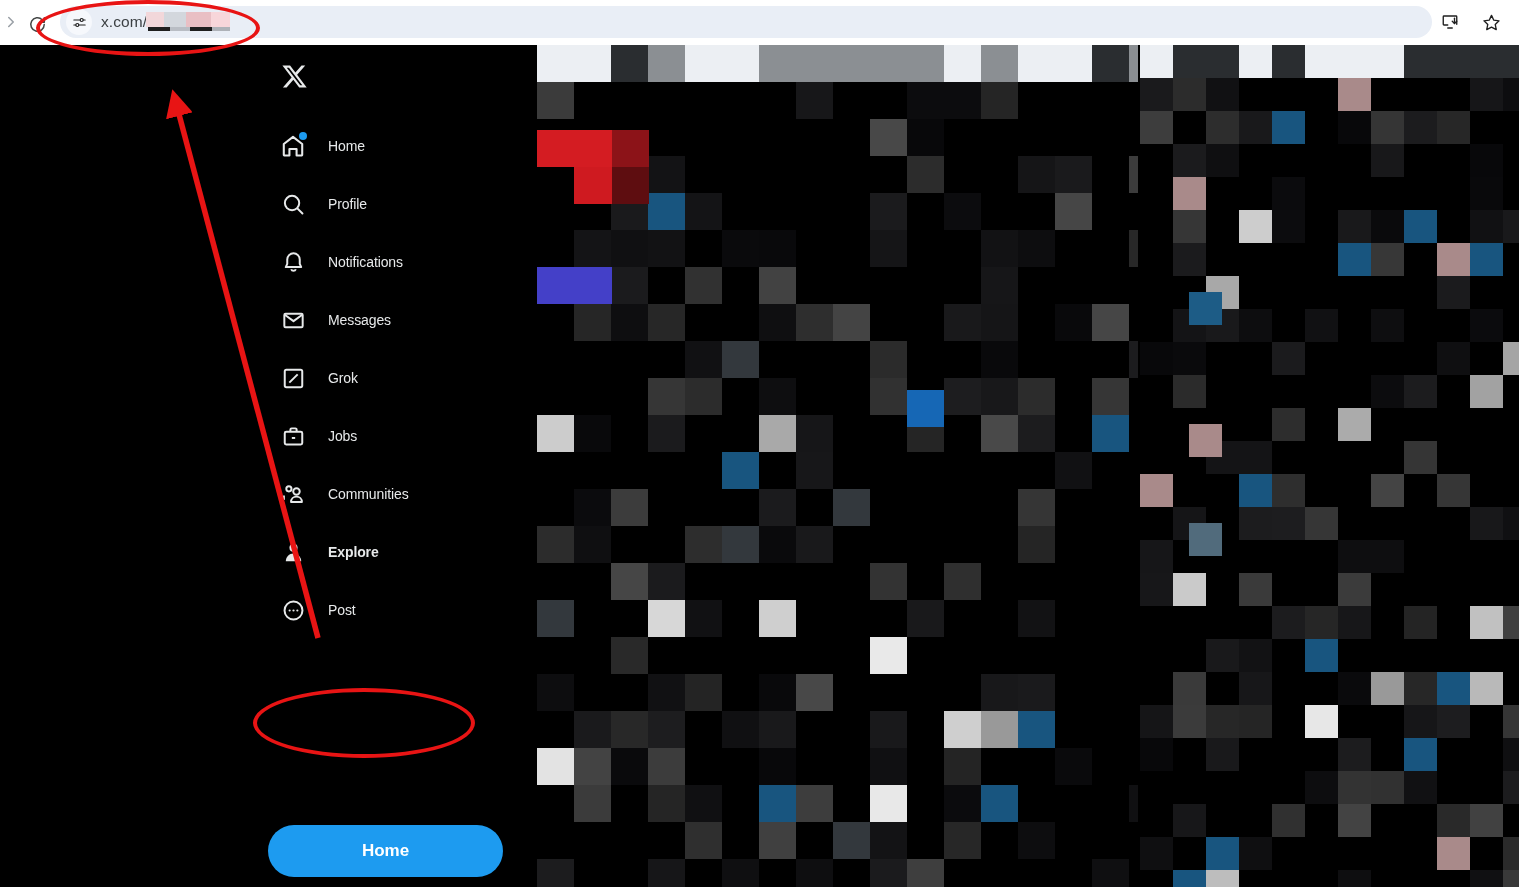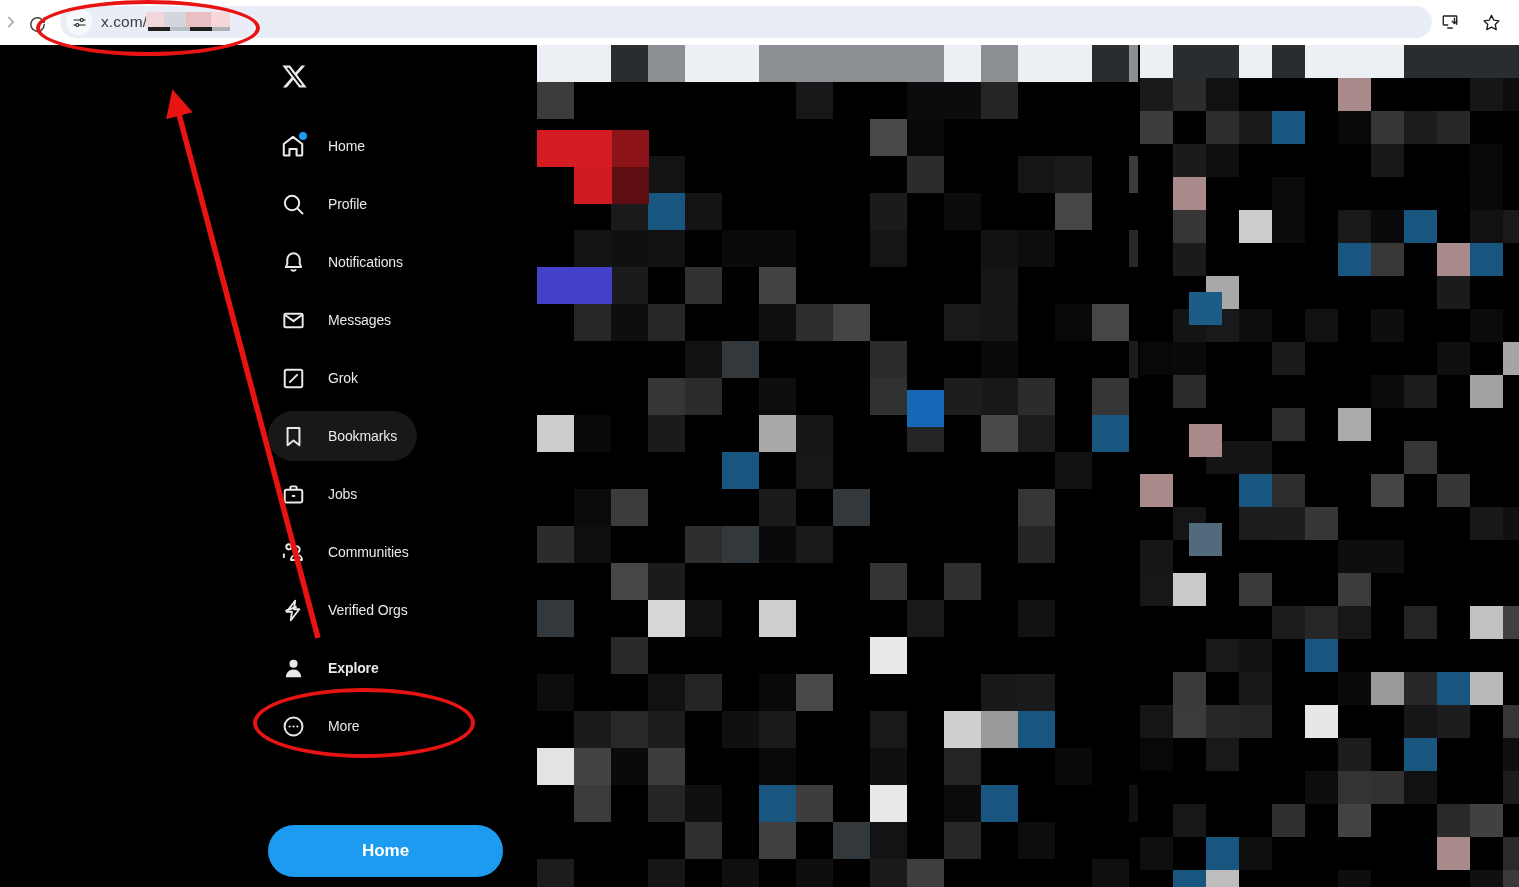--- a/index.html
+++ b/index.html
@@ -313,28 +313,20 @@
         <div class="nav-item">
           <span class="nav-icon">
             <svg width="25" height="25" viewBox="0 0 24 24" fill="none" stroke="currentColor" stroke-width="1.9" stroke-linejoin="round">
               <rect x="3.6" y="3.6" width="16.8" height="16.8" rx="1.6"></rect>
               <line x1="8" y1="16" x2="16" y2="8"></line>
             </svg>
           </span>
           <span class="nav-label">Grok</span>
         </div>
 
-        <div class="nav-item active-pill">
-          <span class="nav-icon">
-            <svg width="25" height="25" viewBox="0 0 24 24" fill="none" stroke="currentColor" stroke-width="1.9" stroke-linejoin="round">
-              <path d="M6.3 3.8h11.4v16.6L12 15.9l-5.7 4.5z"></path>
-            </svg>
-          </span>
-          <span class="nav-label">Bookmarks</span>
-        </div>
 
         <div class="nav-item">
           <span class="nav-icon">
             <svg width="25" height="25" viewBox="0 0 24 24" fill="none" stroke="currentColor" stroke-width="1.9" stroke-linejoin="round">
               <rect x="3.6" y="7.4" width="16.8" height="12.2" rx="1.4"></rect>
               <path d="M9 7.2V5.4a1.2 1.2 0 0 1 1.2-1.2h3.6A1.2 1.2 0 0 1 15 5.4v1.8"></path>
               <line x1="10.4" y1="13.4" x2="13.6" y2="13.4"></line>
             </svg>
           </span>
           <span class="nav-label">Jobs</span>
@@ -346,50 +338,41 @@
               <circle cx="8.2" cy="7.2" r="2.4"></circle>
               <circle cx="15.2" cy="9.6" r="3"></circle>
               <path d="M10.2 19.4c0-2.8 2.2-5 5-5s5 2.2 5 5z"></path>
               <path d="M3.6 13.4v4"></path>
             </svg>
           </span>
           <span class="nav-label">Communities</span>
         </div>
 
 
-        <div class="nav-item">
-          <span class="nav-icon">
-            <svg width="25" height="25" viewBox="0 0 24 24" fill="none" stroke="currentColor" stroke-width="1.8" stroke-linejoin="round">
-              <path d="M13.6 2.6 5.4 13.2h5.1l-1.1 8.2 8.2-10.6h-5.1z"></path>
-              <line x1="4.2" y1="12.4" x2="15" y2="8.4"></line>
-            </svg>
-          </span>
-          <span class="nav-label">Verified Orgs</span>
-        </div>
 
         <div class="nav-item current">
           <span class="nav-icon">
             <svg width="25" height="25" viewBox="0 0 24 24" fill="currentColor">
               <circle cx="12" cy="7.4" r="3.9"></circle>
               <path d="M4.6 20.4c0-4.1 3.3-7.4 7.4-7.4s7.4 3.3 7.4 7.4z"></path>
             </svg>
           </span>
           <span class="nav-label">Explore</span>
         </div>
 
         <div class="nav-item">
           <span class="nav-icon">
             <svg width="25" height="25" viewBox="0 0 24 24" fill="none" stroke="currentColor" stroke-width="1.9">
               <circle cx="12" cy="12" r="8.6"></circle>
               <circle cx="8.3" cy="12" r="1.05" fill="currentColor" stroke="none"></circle>
               <circle cx="12" cy="12" r="1.05" fill="currentColor" stroke="none"></circle>
               <circle cx="15.7" cy="12" r="1.05" fill="currentColor" stroke="none"></circle>
             </svg>
           </span>
-          <span class="nav-label">More</span>
+          <span class="nav-label">Post</span>
         </div>
 
       </div>
 
       <button class="post-btn">Home</button>
     </nav>
 
     <div class="center-col">
       <div class="mosaic" id="mosaic-center">
           <b style="left:0px;top:0px;width:37px;height:37px;background:#eceff3"></b>

